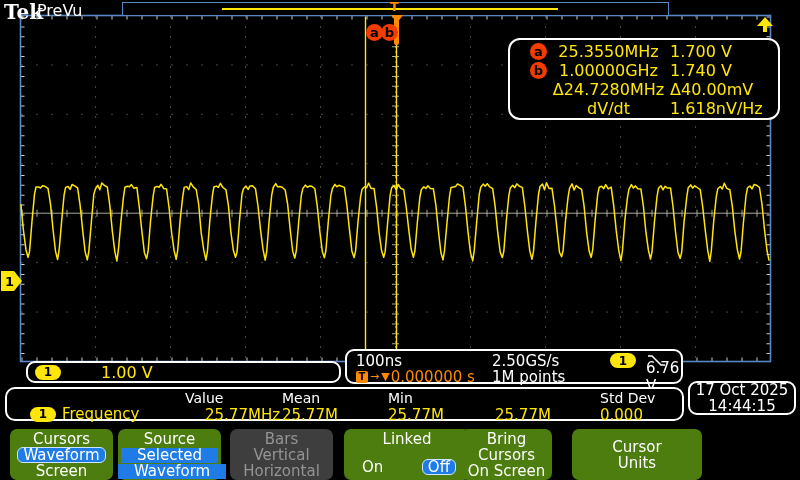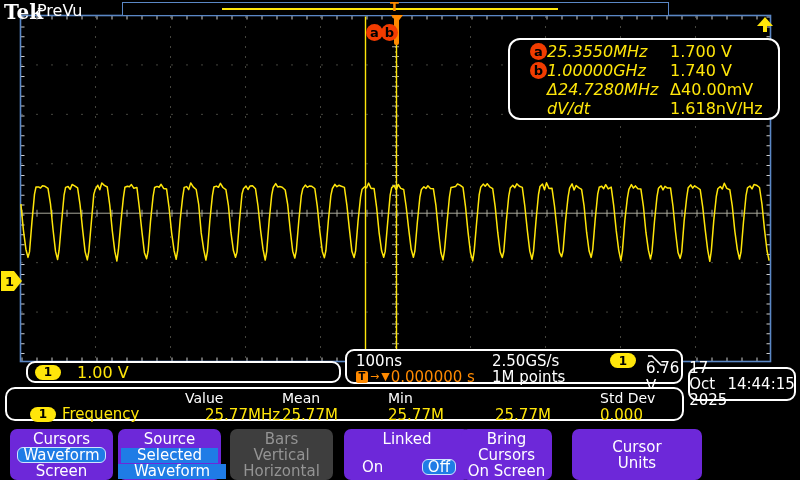--- a/index.html
+++ b/index.html
@@ -32,55 +32,55 @@
   #ch1-marker{left:1px;top:271px;width:21px;height:20px;background:#ffe60a;
     clip-path:polygon(0 0,62% 0,100% 50%,62% 100%,0 100%);color:#000;font-weight:bold;
     font-size:13px;display:flex;align-items:center;padding-left:4px;box-sizing:border-box;}
 
   
   #cursor-box{left:508px;top:38px;width:272px;height:82px;background:#000;
     border:2px solid #fff;border-radius:12px;color:#ffe60a;font-size:16px;
     display:flex;flex-direction:column;justify-content:space-around;padding:2px 6px;box-sizing:border-box;}
   .cur-row{display:flex;align-items:center;height:19px;}
   .cur-row .cur-badge{margin-left:14px;flex:0 0 auto;}
-  .cur-c1{flex:1 1 0;font-style:italic;}
+  .cur-c1{flex:1 1 0;text-align:center;}
   .cur-c2{flex:0 0 102px;text-align:left;}
   .cur-row.noicon .cur-c1{margin-left:31px;}
 
   
   .rbox{background:#000;border:2px solid #fff;border-radius:9px;box-sizing:border-box;}
   #ch-box{left:26px;top:361px;width:315px;height:22px;display:flex;align-items:center;}
   #ch-box .chbadge{margin-left:7px;}
-  #ch-scale{color:#ffe60a;font-size:16px;margin-left:16px;}
+  #ch-scale{color:#ffe60a;font-size:16px;margin-left:40px;}
   .chbadge{width:26px;height:15px;border-radius:8px;background:#ffe60a;color:#000;
     font-weight:bold;font-size:12px;display:flex;align-items:center;justify-content:center;flex:0 0 auto;}
 
   #horiz-box{left:345px;top:349px;width:338px;height:35px;display:grid;
     grid-template-columns:136px 118px 1fr;grid-template-rows:17px 15px;
     color:#fff;font-size:15px;padding:1px 0 0 9px;}
   #horiz-box .cell{display:flex;align-items:center;}
   #trig-pos-row{color:#ff8a00;}
   .t-icon{width:12px;height:12px;background:#ff8a00;border-radius:2px;color:#000;
     font-weight:bold;font-size:10px;display:inline-flex;align-items:center;justify-content:center;margin-right:1px;}
   .arrow-glyph{font-size:11px;margin:0 1px;}
   #trig-src-cell{gap:10px;}
 
   #meas-box{left:5px;top:387px;width:679px;height:34px;border-radius:10px;
     display:grid;grid-template-columns:155px 97px 106px 107px 105px 1fr;
     grid-template-rows:16px 16px;padding:1px 0 0 23px;box-sizing:border-box;}
   .mh{color:#fff;font-size:14px;}
   .mv{color:#ffe60a;font-size:15px;}
   #meas-label{display:flex;align-items:center;gap:6px;color:#ffe60a;font-size:15px;grid-row:2;}
 
-  #date-box{left:688px;top:367px;width:108px;height:34px;border-radius:9px;
-    color:#fff;font-size:15px;display:flex;flex-direction:row;align-items:center;
+  #date-box{left:688px;top:381px;width:108px;height:34px;border-radius:9px;
+    color:#fff;font-size:15px;display:flex;flex-direction:column;align-items:center;
     justify-content:center;line-height:16px;}
 
   
-  .menu-btn{top:429px;height:51px;background:#6d28d9;border-radius:7px;color:#fff;
+  .menu-btn{top:429px;height:51px;background:#4d7c0f;border-radius:7px;color:#fff;
     font-size:15px;text-align:center;line-height:16px;padding-top:2px;box-sizing:border-box;}
   .menu-btn.disabled{background:#3e3e3e;color:#949494;}
   .sel-pill{display:inline-block;background:#1f7ce6;border:1.5px solid #cfe4ff;
     border-radius:6px;padding:0 5px;line-height:14px;}
   .sel-flat{display:inline-block;background:#1f7ce6;padding:0 16px;line-height:15px;}
   #btn-cursors{left:10px;width:103px;}
   #btn-source{left:118px;width:103px;}
   #btn-bars{left:230px;width:103px;}
   #btn-linked{left:344px;width:126px;}
   #btn-bring{left:461px;width:91px;}

